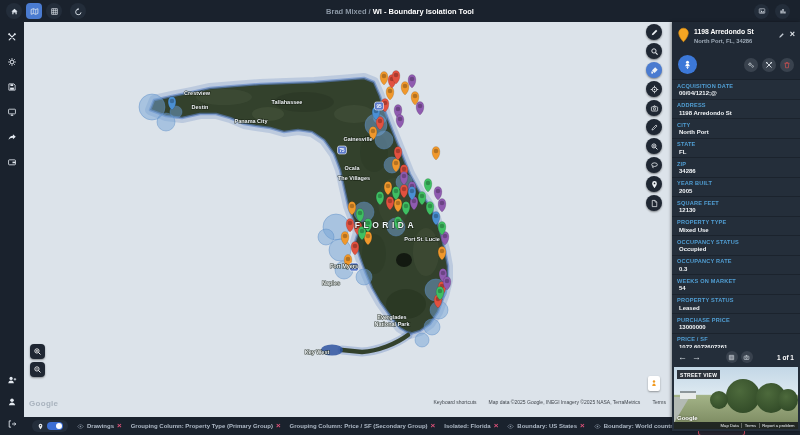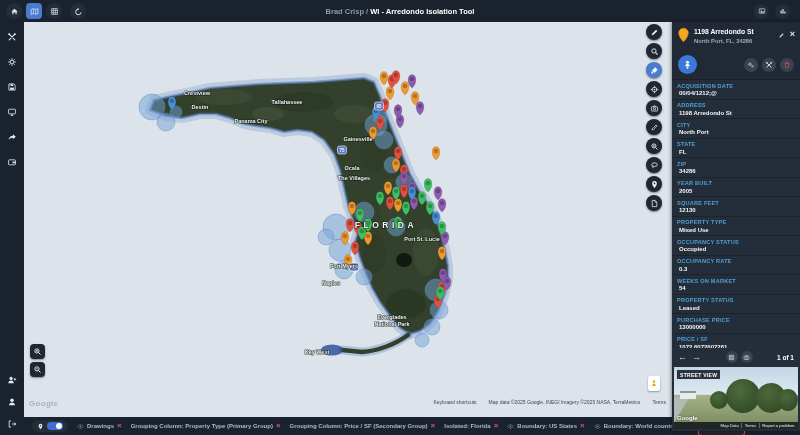--- a/index.html
+++ b/index.html
@@ -121,22 +121,22 @@
         </svg>
       </button>
       <button class="hbtn">
         <svg class="ic" viewBox="0 0 16 16">
           <path d="M12.5 9.5A4.8 4.8 0 1 1 8 4.2" fill="none" stroke="currentColor" stroke-width="1.6"></path>
           <path d="M8 1.2v4l-3.4-.6z" fill="currentColor"></path>
         </svg>
       </button>
     </div>
   <div class="hdr-title">
-    <span class="pre">Brad Crisp /</span>
-    <span>WI - Arredondo Isolation Tool</span>
+    <span class="pre">Brad Mixed /</span>
+    <span>WI - Boundary Isolation Tool</span>
   </div>
   <div class="hdr-right" id="hdr-right">
       <button class="cbtn">
         <svg class="ic" viewBox="0 0 16 16">
           <rect x="2.5" y="3.5" width="11" height="9" rx="1" fill="none" stroke="currentColor" stroke-width="1.2"></rect>
           <path d="M4 11l3-3.5 2.5 2.5L11 8l2 3z" fill="currentColor"></path>
           <circle cx="6" cy="6.2" r="1" fill="currentColor"></circle>
         </svg>
       </button>
       <button class="cbtn">

